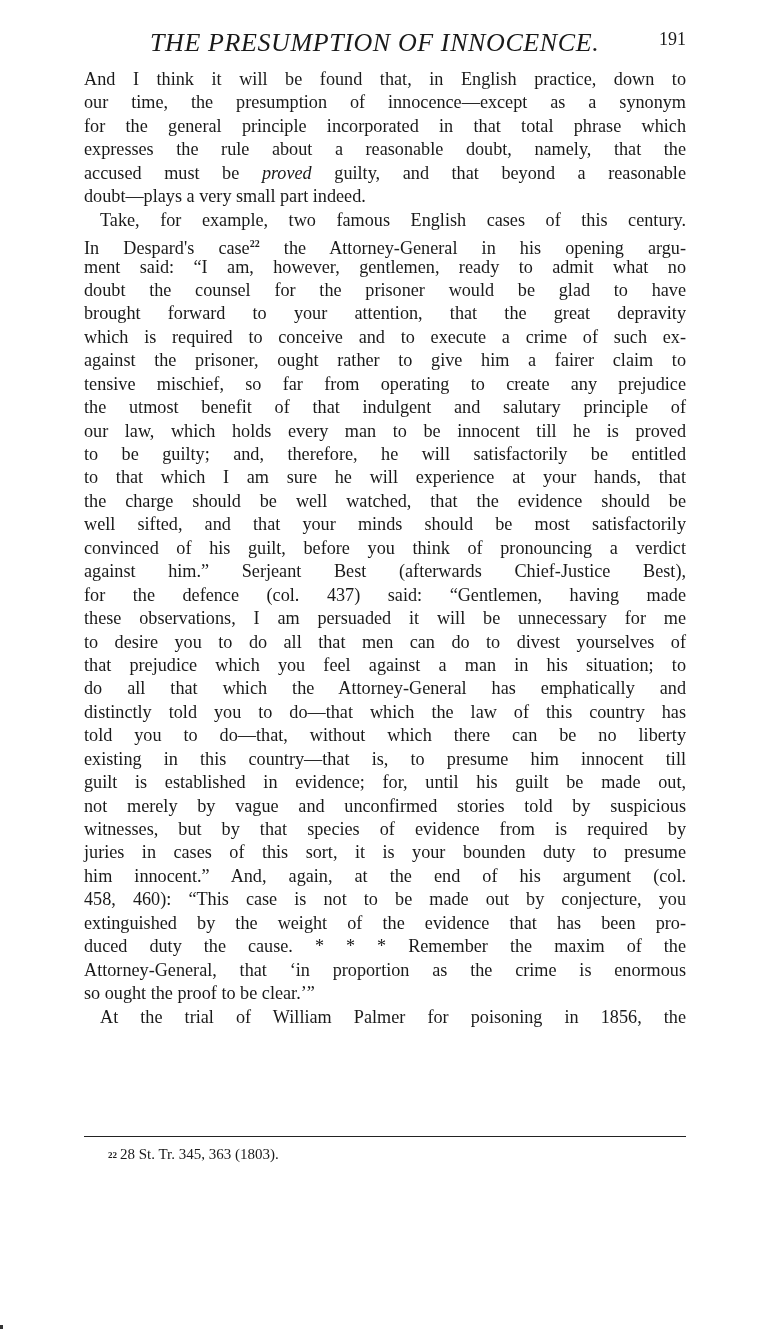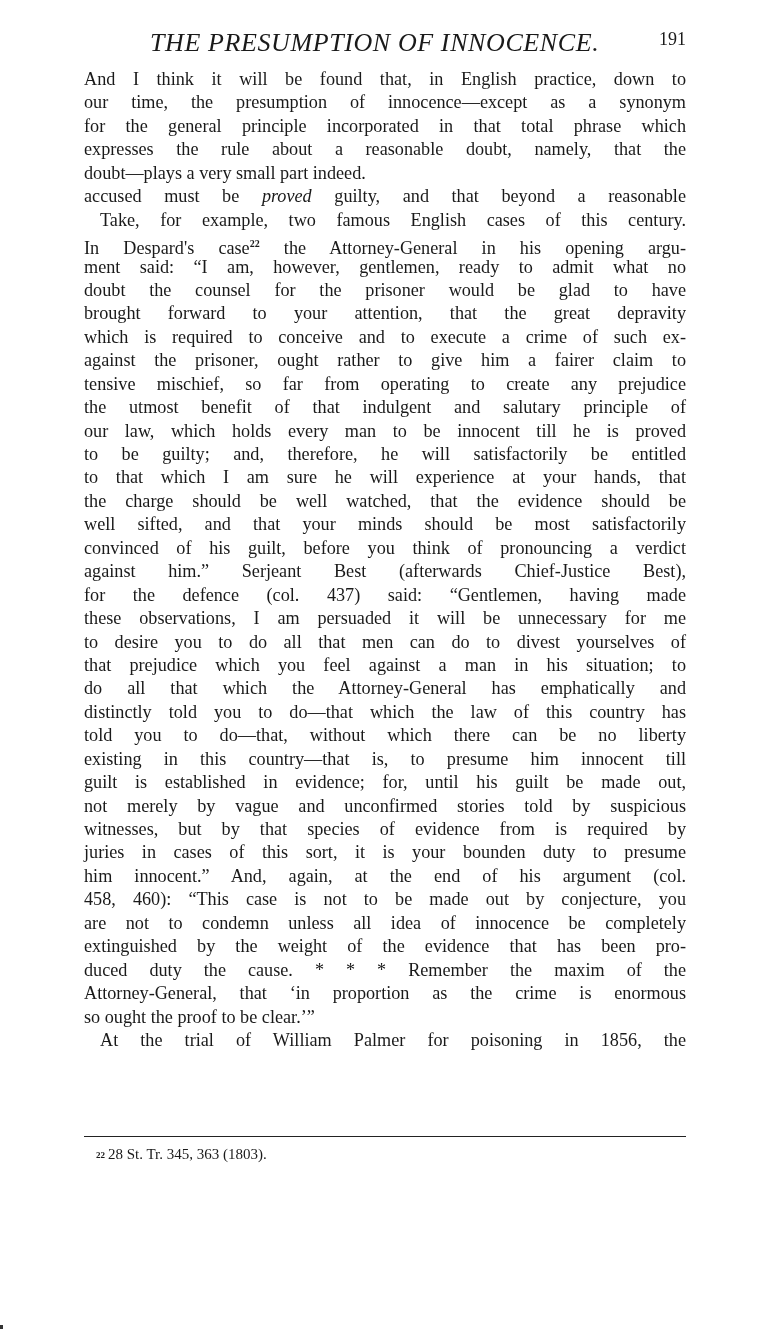--- a/index.html
+++ b/index.html
@@ -12,40 +12,40 @@
   .page-number { position: absolute; right: 0; top: 1px; font-size: 18px; }
   .body { position: absolute; top: 68px; left: 0; width: 602px; }
   .line { display: block; height: 23.45px; line-height: 23.45px; font-size: 18.2px;
           white-space: nowrap; text-align: justify; text-align-last: justify; }
   .line.last { text-align-last: left; }
   .line.indent { padding-left: 16px; }
   .fnref { font-size: 10px; vertical-align: 7px; font-weight: bold; }
   em { font-style: italic; }
   .rule { position: absolute; top: 1136px; left: 0; width: 602px; height: 0;
           border-top: 1.4px solid #222; }
-  .footnote { position: absolute; top: 1146px; left: 12px; font-size: 15px; white-space: nowrap; }
+  .footnote { position: absolute; top: 1146px; left: 24px; font-size: 15px; white-space: nowrap; }
   .footnote .fnmark { font-size: 9px; font-weight: bold; vertical-align: 1px; margin-right: 3px; }
   .corner { position: absolute; left: 0; bottom: 0; width: 3px; height: 4px; background: #333; }
 </style>
 </head>
 <body>
 
 <div class="page">
   <div class="header">
     <span class="running-title">THE PRESUMPTION OF INNOCENCE.</span>
     <span class="page-number">191</span>
   </div>
 
   <div class="body" id="body">
       <div class="line">And I think it will be found that, in English practice, down to</div>
       <div class="line">our time, the presumption of innocence—except as a synonym</div>
       <div class="line">for the general principle incorporated in that total phrase which</div>
       <div class="line">expresses the rule about a reasonable doubt, namely, that the</div>
+      <div class="line"><span>accused must be </span><em>proved</em><span> guilty, and that beyond a reasonable</span></div>
       <div class="line last">doubt—plays a very small part indeed.</div>
-      <div class="line"><span>accused must be </span><em>proved</em><span> guilty, and that beyond a reasonable</span></div>
       <div class="line indent">Take, for example, two famous English cases of this century.</div>
       <div class="line"><span>In Despard's case</span><span class="fnref">22</span><span> the Attorney-General in his opening argu-</span></div>
       <div class="line">ment said: “I am, however, gentlemen, ready to admit what no</div>
       <div class="line">doubt the counsel for the prisoner would be glad to have</div>
       <div class="line">brought forward to your attention, that the great depravity</div>
       <div class="line">which is required to conceive and to execute a crime of such ex-</div>
       <div class="line">against the prisoner, ought rather to give him a fairer claim to</div>
       <div class="line">tensive mischief, so far from operating to create any prejudice</div>
       <div class="line">the utmost benefit of that indulgent and salutary principle of</div>
       <div class="line">our law, which holds every man to be innocent till he is proved</div>
@@ -62,21 +62,20 @@
       <div class="line">do all that which the Attorney-General has emphatically and</div>
       <div class="line">distinctly told you to do—that which the law of this country has</div>
       <div class="line">told you to do—that, without which there can be no liberty</div>
       <div class="line">existing in this country—that is, to presume him innocent till</div>
       <div class="line">guilt is established in evidence; for, until his guilt be made out,</div>
       <div class="line">not merely by vague and unconfirmed stories told by suspicious</div>
       <div class="line">witnesses, but by that species of evidence from is required by</div>
       <div class="line">juries in cases of this sort, it is your bounden duty to presume</div>
       <div class="line">him innocent.”  And, again, at the end of his argument (col.</div>
       <div class="line">458, 460): “This case is not to be made out by conjecture, you</div>
-      <div class="line">are not to condemn unless all idea of innocence be completely</div>
       <div class="line">extinguished by the weight of the evidence that has been pro-</div>
       <div class="line">duced duty the cause.  *  *  *  Remember the maxim of the</div>
       <div class="line">Attorney-General, that ‘in proportion as the crime is enormous</div>
       <div class="line last">so ought the proof to be clear.’”</div>
       <div class="line indent">At the trial of William Palmer for poisoning in 1856, the</div>
     </div>
 
   <div class="rule"></div>
   <div class="footnote">
     <span class="fnmark">22</span><span>28 St. Tr. 345, 363 (1803).</span>

